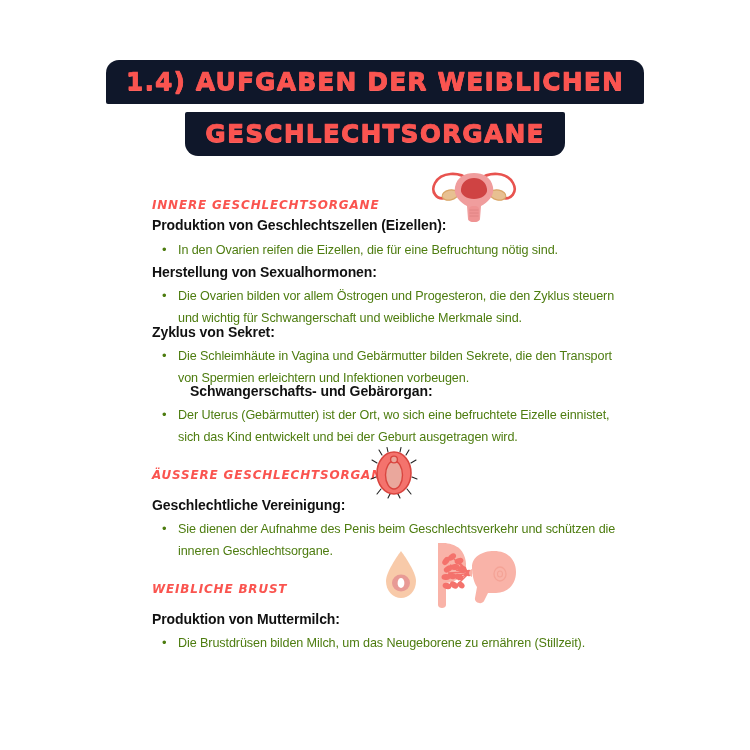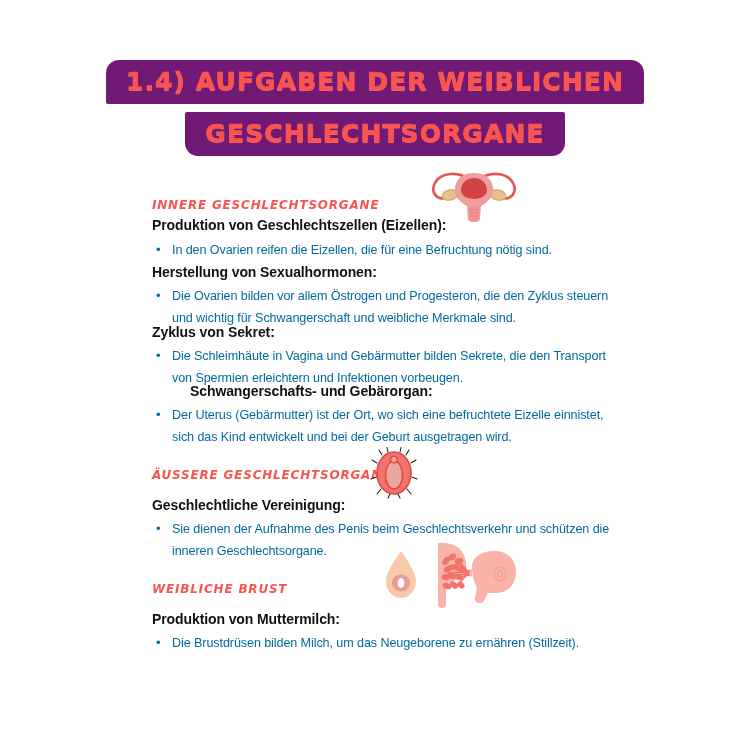--- a/index.html
+++ b/index.html
@@ -32,21 +32,21 @@
     text-align: center;
     line-height: 0;
   }
   .title-line {
     display: inline-block;
     font-family: "DejaVu Sans", sans-serif;
     font-weight: bold;
     font-size: 25px;
     letter-spacing: 1.1px;
     color: #fa5450;
-    background: #701a75;
+    background: #0f172a;
     padding: 7px 20px 7px 20px;
     border-radius: 13px;
     line-height: 30px;
     text-transform: uppercase;
     -webkit-text-stroke: 0.7px #fa5450;
     text-shadow: 0 1px 0 #fb6763;
     white-space: nowrap;
   }
   .title-line.line1 {
     border-bottom-left-radius: 2px;
@@ -81,25 +81,25 @@
     font-family: "Liberation Sans", sans-serif;
     font-weight: bold;
     font-size: 14px;
     color: #111111;
     letter-spacing: -0.1px;
     white-space: nowrap;
     text-align: center;
   }
   .bullet {
     position: absolute;
-    left: 156px;
+    left: 162px;
     width: 440px;
     font-family: "Liberation Sans", sans-serif;
     font-size: 12.6px;
-    color: #0369a1;
+    color: #4d7c0f;
     line-height: 22px;
     letter-spacing: -0.1px;
     padding-left: 16px;
     text-indent: -16px;
   }
   .bullet .dot {
     display: inline-block;
     width: 16px;
     text-indent: 0;
     font-size: 13px;

